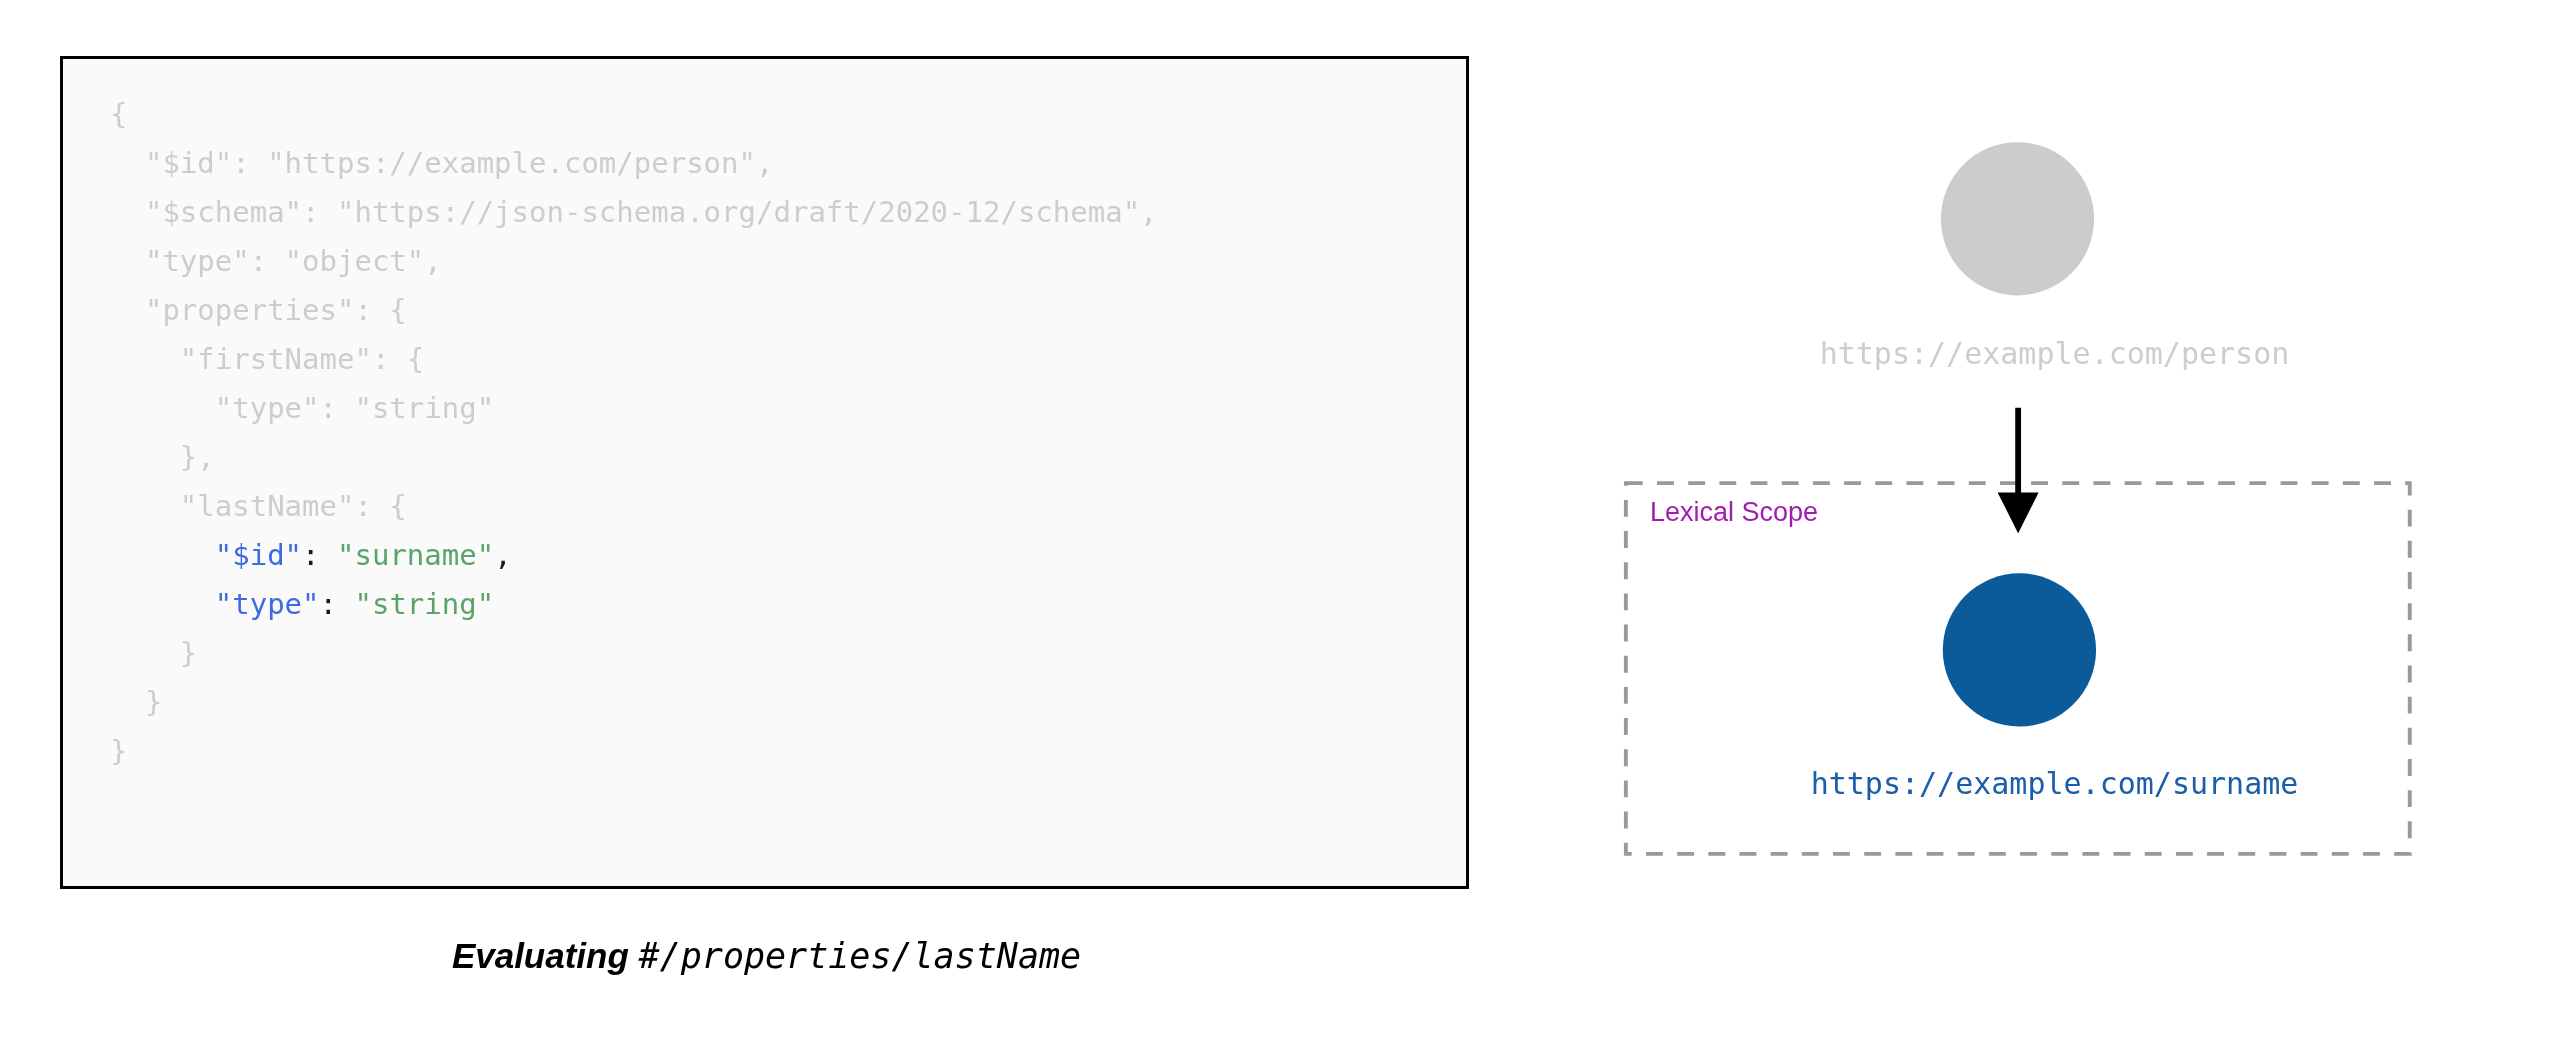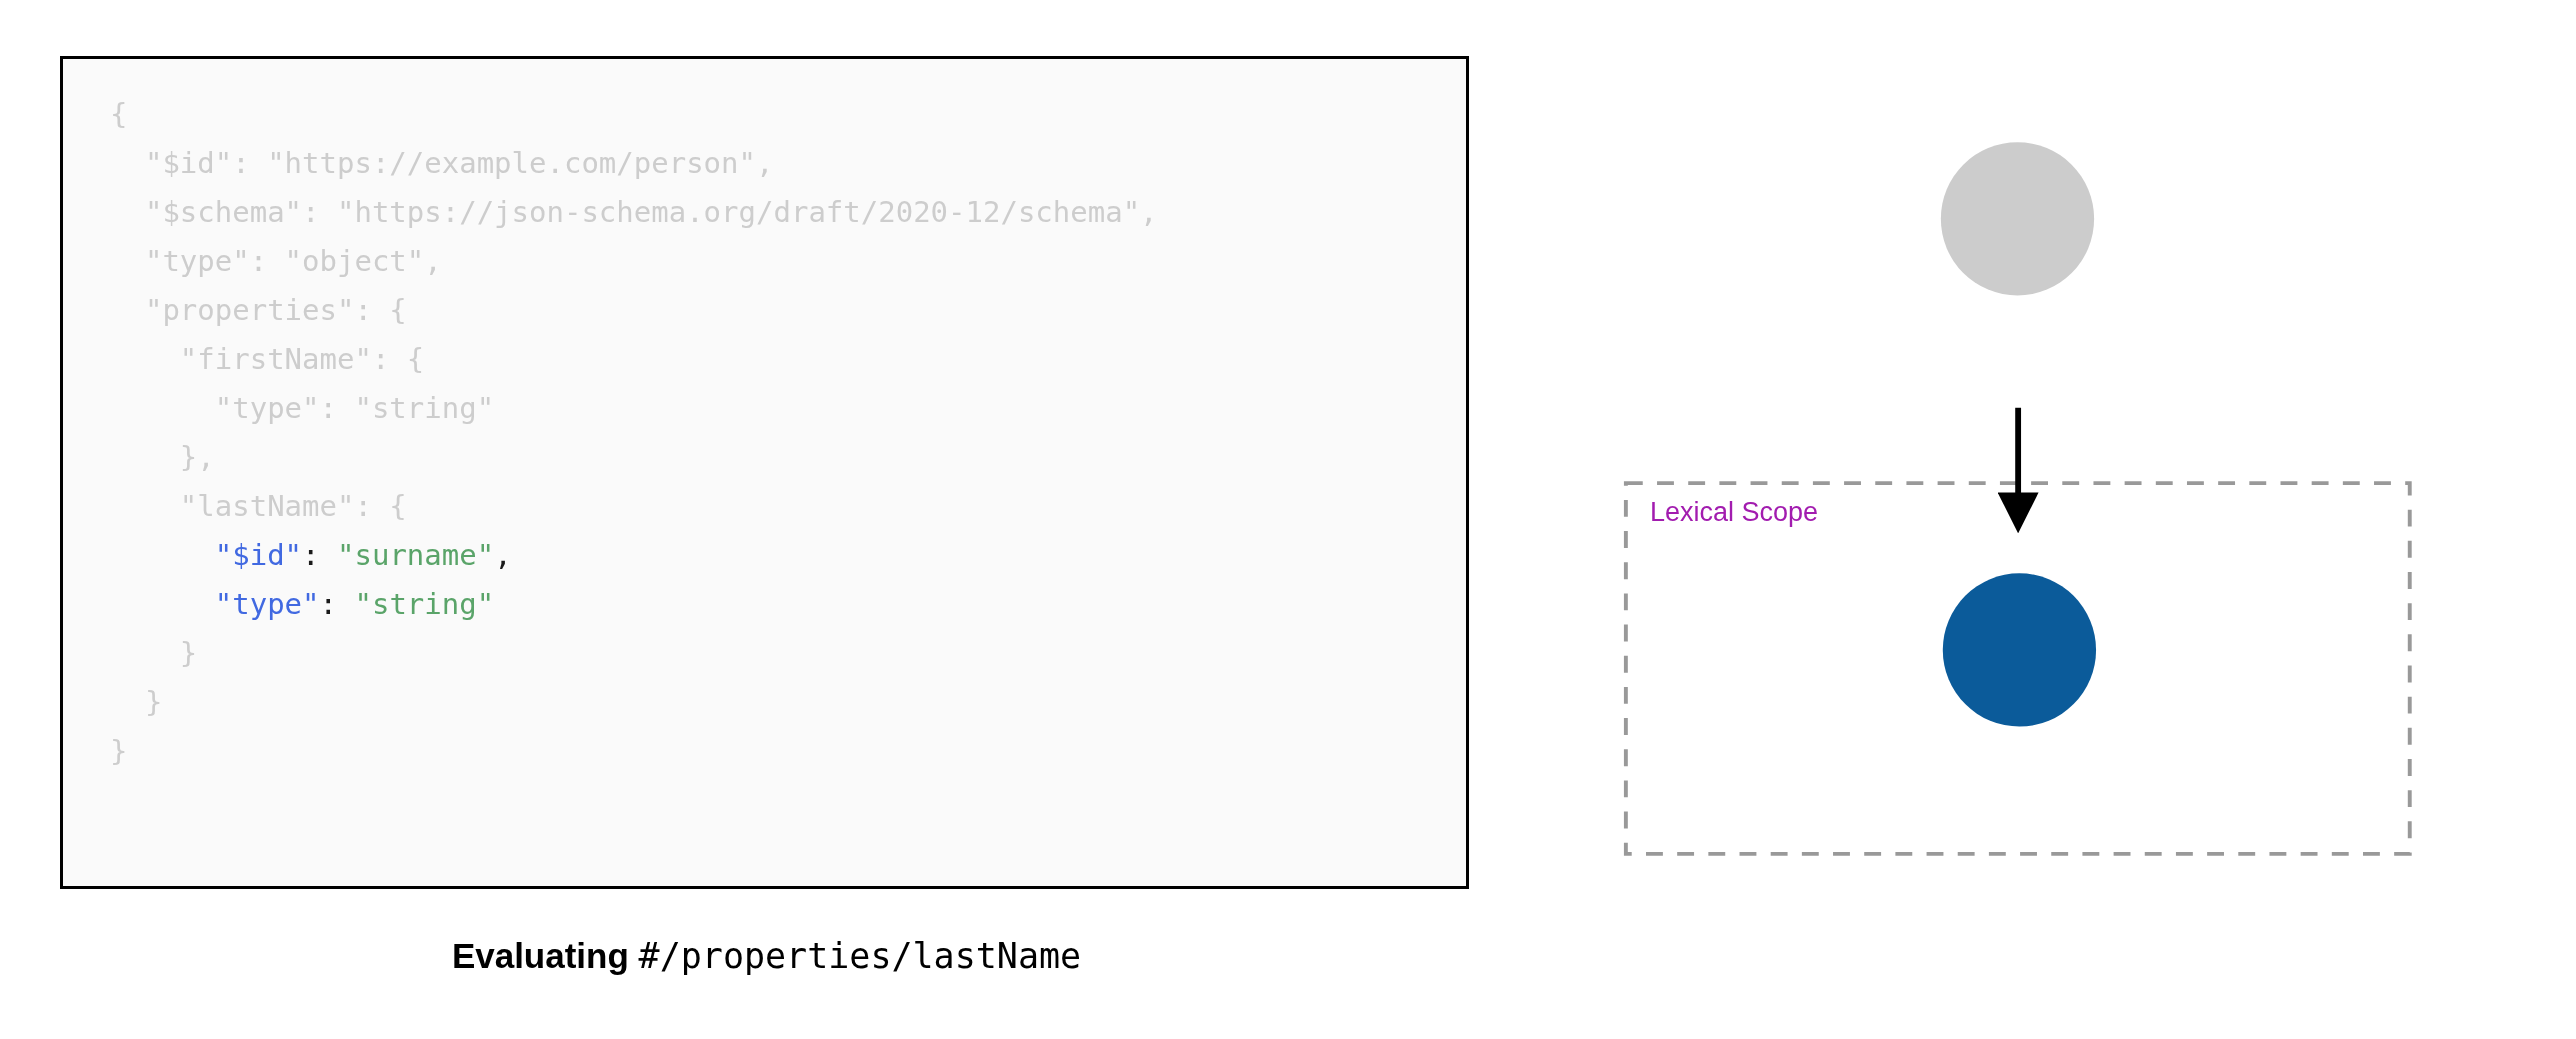--- a/index.html
+++ b/index.html
@@ -73,21 +73,21 @@
   .caption-mono {
     font-family: "DejaVu Sans Mono", "Liberation Mono", monospace;
     font-weight: normal;
   }
   #caption-left {
     left: 0px;
     top: 935px;
     width: 1533px;
     text-align: center;
   }
-  #caption-left .caption-inner { display: inline-block; }
+  #caption-left .caption-inner { display: inline-block; font-style: italic; }
 
   
   #diagram-panel {
     position: absolute;
     left: 1533px;
     top: 0px;
     width: 1043px;
     height: 1039px;
   }
   #diagram-svg {
@@ -159,20 +159,22 @@
 
       <circle id="root-node-circle" cx="746" cy="337" r="118" fill="#cccccc"></circle>
 
       <rect id="scope-box" x="143" y="744" width="1207" height="571" fill="none" stroke="#999999" stroke-width="6" stroke-dasharray="26 22"></rect>
 
       <line id="scope-arrow" x1="747" y1="628" x2="747" y2="790" stroke="#000000" stroke-width="9" marker-end="url(#arrow-head)"></line>
 
       <circle id="scoped-node-circle" cx="749" cy="1001" r="118" fill="#0b5b9a"></circle>
     </svg>
 
+    <div class="node-label" id="root-node-label" style="color: rgb(205, 205, 205);">https://example.com/person</div>
 
     <div id="scope-box-title">Lexical Scope</div>
 
+    <div class="node-label" id="scoped-node-label" style="color: rgb(26, 93, 171);">https://example.com/surname</div>
 
   </div>
 
 </div>
 
 
 </body></html>

